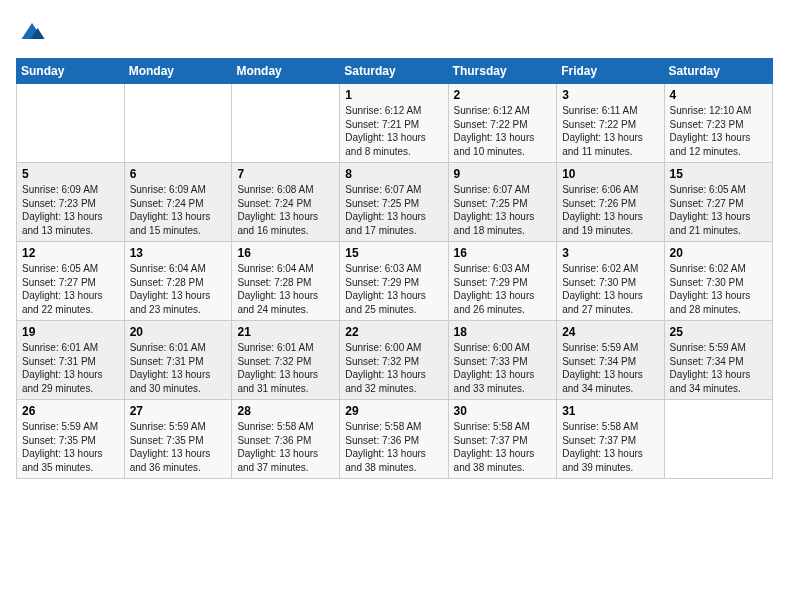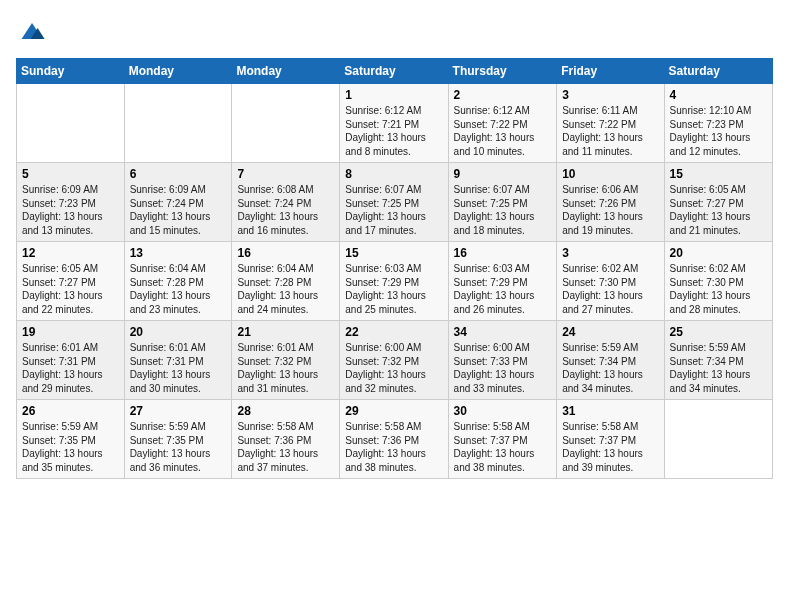--- a/index.html
+++ b/index.html
@@ -263,21 +263,21 @@
 Sunset: 7:32 PM
 Daylight: 13 hours and 31 minutes.</div>
           </td>
           <td>
             <span class="day-num">22</span>
             <div class="day-info" style="white-space: pre-line;">Sunrise: 6:00 AM
 Sunset: 7:32 PM
 Daylight: 13 hours and 32 minutes.</div>
           </td>
           <td>
-            <span class="day-num">34</span>
+            <span class="day-num">18</span>
             <div class="day-info" style="white-space: pre-line;">Sunrise: 6:00 AM
 Sunset: 7:33 PM
 Daylight: 13 hours and 33 minutes.</div>
           </td>
           <td>
             <span class="day-num">24</span>
             <div class="day-info" style="white-space: pre-line;">Sunrise: 5:59 AM
 Sunset: 7:34 PM
 Daylight: 13 hours and 34 minutes.</div>
           </td>

